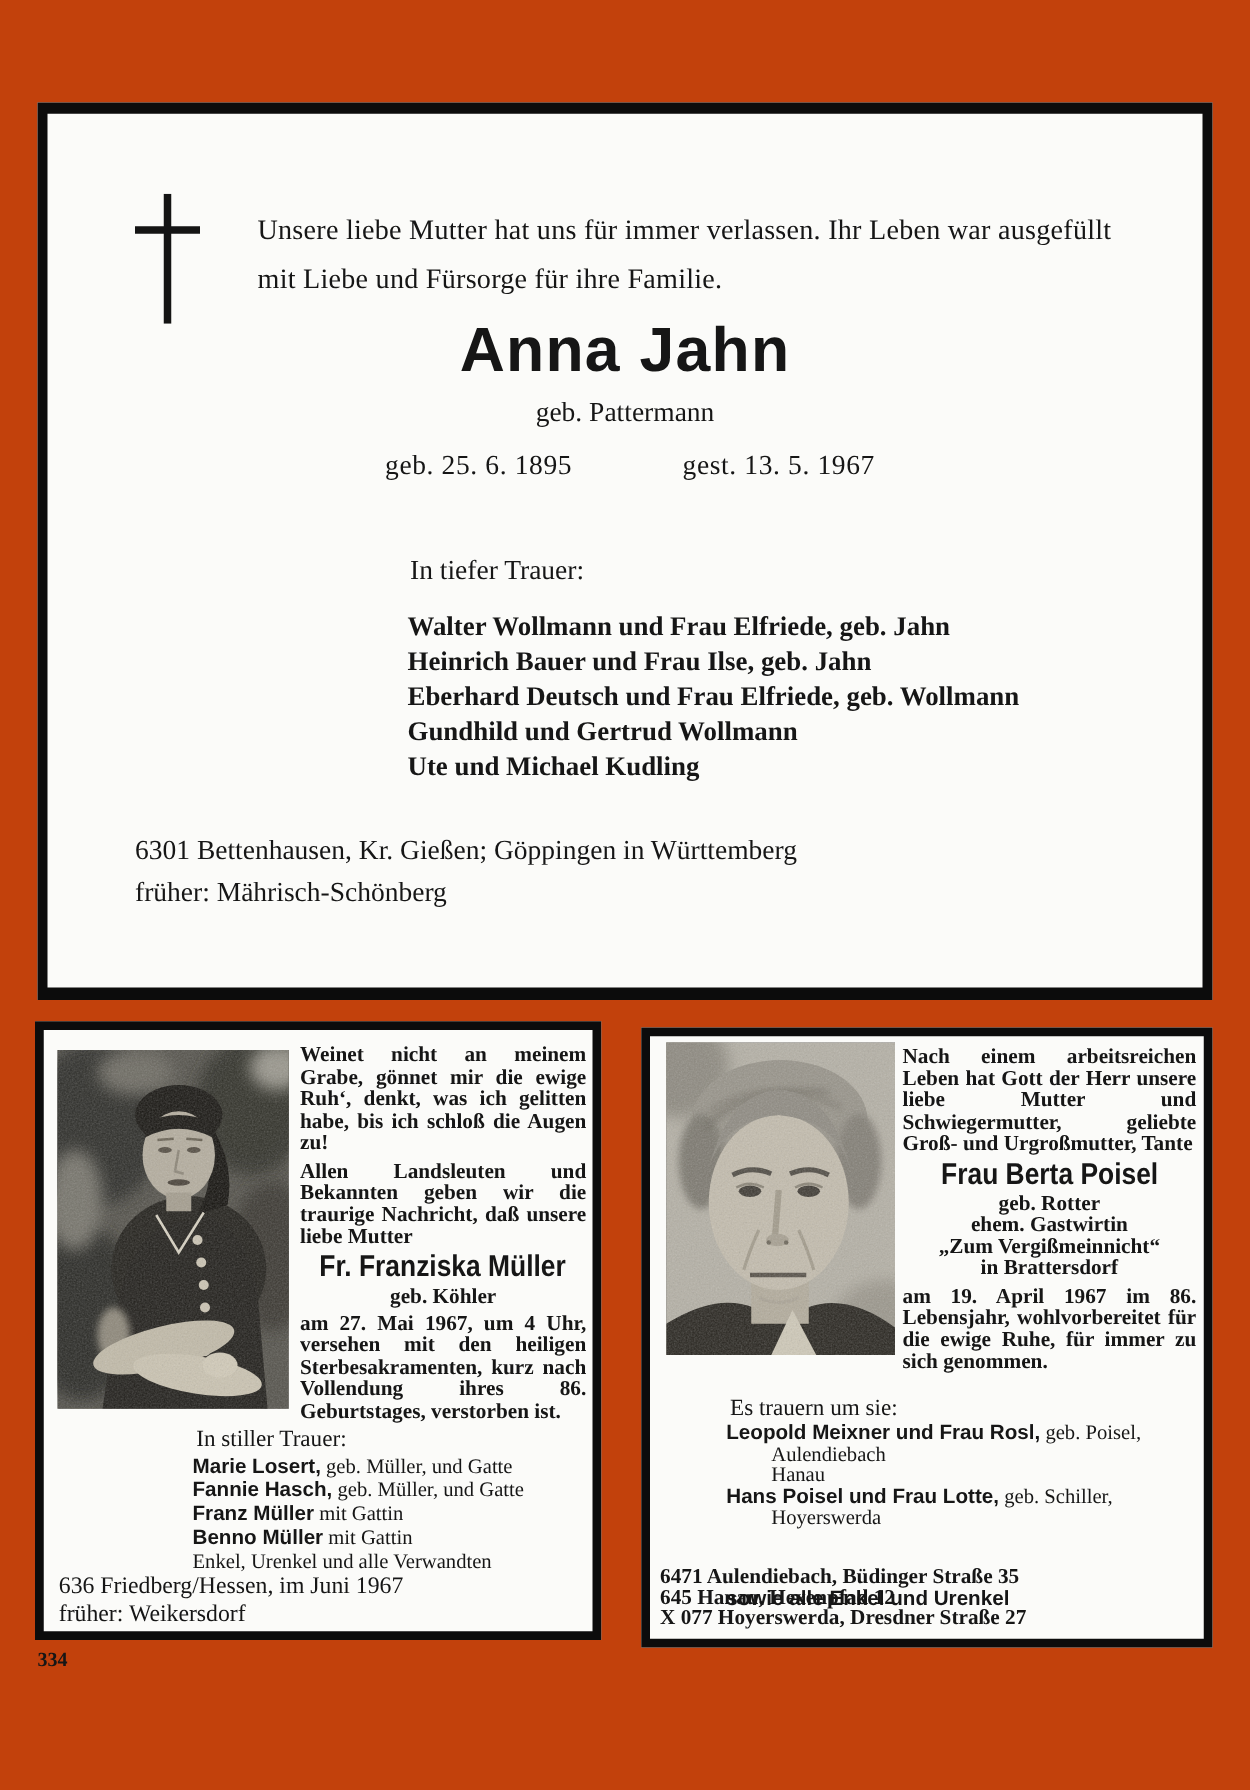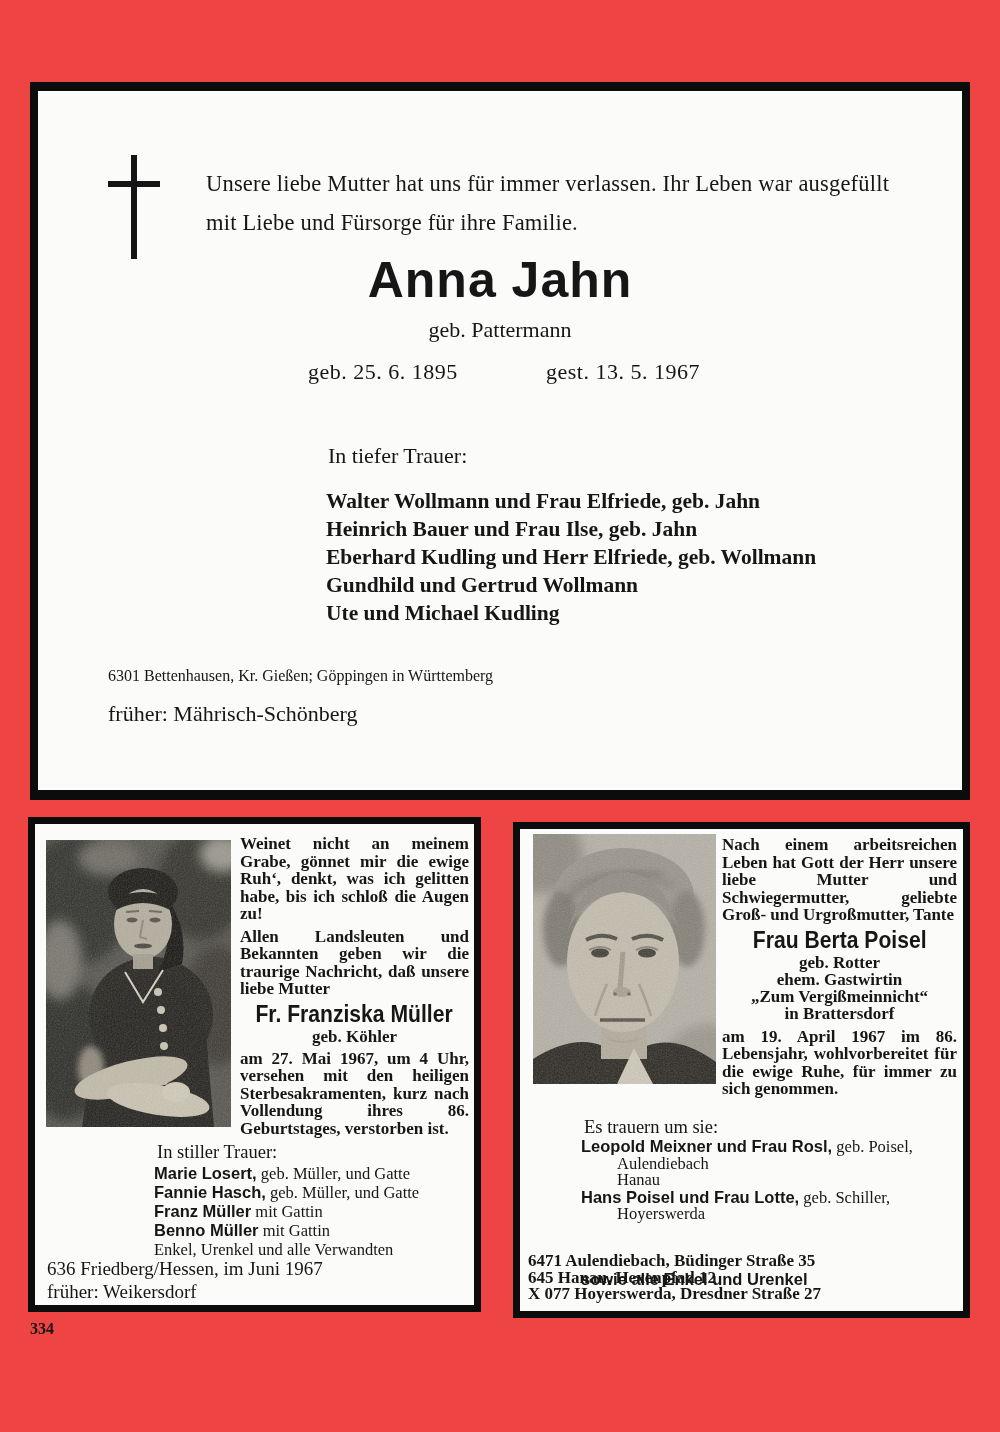--- a/index.html
+++ b/index.html
@@ -1,36 +1,36 @@
 <!DOCTYPE html>
 <html><head>
 <meta charset="utf-8">
 <style>
   html,body{margin:0;padding:0;background:#e8e8e6;}
   .page{
     position:relative;width:1000px;height:1432px;margin:0 auto;
-    background:#ef4444;color:#161616;
+    background:#c2410c;color:#161616;
     font-family:"Liberation Serif", serif;
     overflow:hidden;
   }
   .box{position:absolute;box-sizing:border-box;border:8px solid #0c0c0c;background:#fbfbf9;}
   .abs{position:absolute;}
 
   
   .box-jahn{left:30px;top:82px;width:940px;height:718px;border-width:9px 8px 10px 8px;}
   .cross{left:70px;top:64px;}
   .jahn-intro{left:168px;top:50px;width:710px;font-size:22.5px;line-height:39px;letter-spacing:.2px;}
   .jahn-name{left:0;top:160px;width:100%;text-align:center;margin:0;
     font-family:"Liberation Sans", sans-serif;font-weight:700;font-size:50px;letter-spacing:1px;}
   .jahn-maiden{left:0;top:226px;width:100%;text-align:center;font-size:22px;}
   .jahn-born{left:270px;top:268px;font-size:22px;letter-spacing:.5px;}
   .jahn-died{left:508px;top:268px;font-size:22px;letter-spacing:.5px;}
   .jahn-trauer{left:290px;top:352px;font-size:22px;}
   .jahn-mourners{left:288px;top:396px;font-size:21.5px;line-height:28px;font-weight:700;}
-  .jahn-addr1{left:70px;top:576px;font-size:16px;}
+  .jahn-addr1{left:70px;top:576px;font-size:22px;}
   .jahn-addr2{left:70px;top:610px;font-size:22px;}
 
   
   .smallbox{border-width:7px;}
   .photo{position:absolute;display:block;background:#6b6962;}
   .colflow{position:absolute;}
   .colflow p{margin:0;text-align:justify;font-weight:700;font-size:17px;line-height:17.5px;}
   .deceased-sub{text-align:center;font-weight:700;font-size:17px;line-height:17px;}
   .sub-name{display:block;text-align:center;margin:3px 0 1px 0;
     font-family:"Liberation Sans", sans-serif;font-weight:700;font-size:24px;line-height:26px;white-space:nowrap;}
@@ -79,21 +79,21 @@
     <div class="abs jahn-maiden">geb. Pattermann</div>
 
     <span class="abs jahn-born">geb. 25. 6. 1895</span>
     <span class="abs jahn-died">gest. 13. 5. 1967</span>
 
     <div class="abs jahn-trauer">In tiefer Trauer:</div>
 
     <div class="abs jahn-mourners">
       <div>Walter Wollmann und Frau Elfriede, geb. Jahn</div>
       <div>Heinrich Bauer und Frau Ilse, geb. Jahn</div>
-      <div>Eberhard Kudling und Herr Elfriede, geb. Wollmann</div>
+      <div>Eberhard Deutsch und Frau Elfriede, geb. Wollmann</div>
       <div>Gundhild und Gertrud Wollmann</div>
       <div>Ute und Michael Kudling</div>
     </div>
 
     <div class="abs jahn-addr1">6301 Bettenhausen, Kr. Gießen; Göppingen in Württemberg</div>
     <div class="abs jahn-addr2">früher: Mährisch-Schönberg</div>
   </section>
 
   <section class="box smallbox box-mueller">
 

